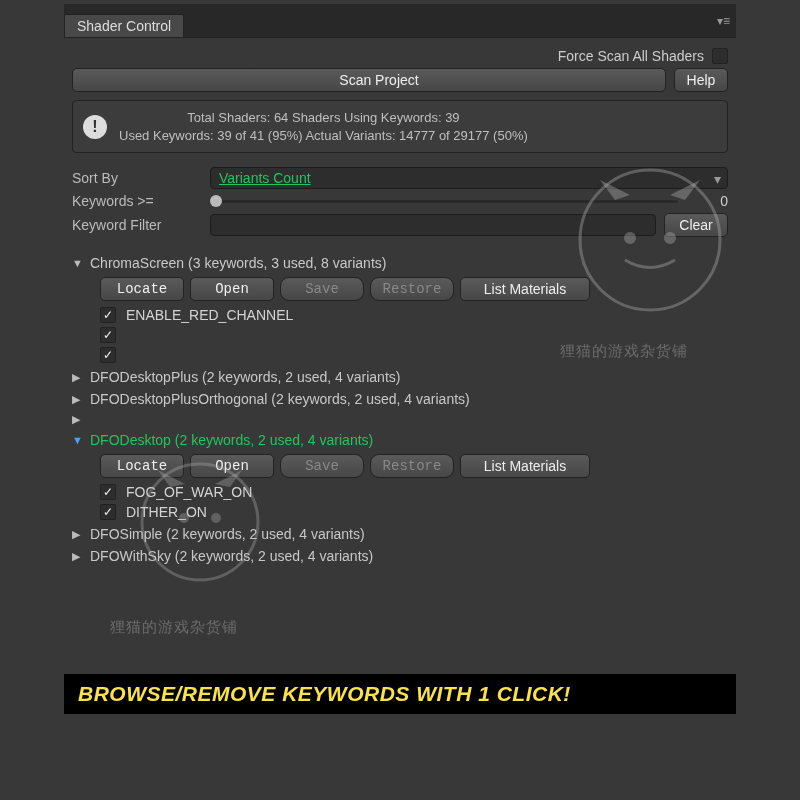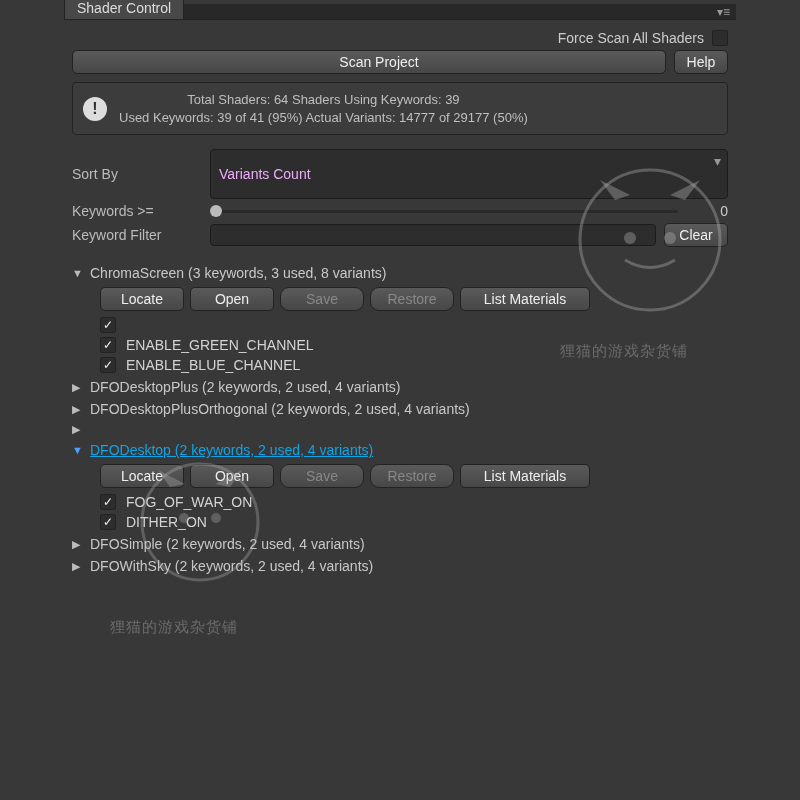--- a/index.html
+++ b/index.html
@@ -1,56 +1,56 @@
 <!DOCTYPE html>
 <html><head>
 <meta charset="utf-8">
 <style>
   *{box-sizing:border-box;margin:0;padding:0;font-family:"Lucida Grande",Arial,sans-serif;}
   body{background:#fff;}
   .frame{width:800px;height:800px;margin:0 auto;background:#383838;color:#ccc;font-size:14px;position:relative;overflow:hidden;}
   .window{position:absolute;left:64px;top:4px;right:64px;bottom:0;background:#383838;}
   
-  .tabbar{height:16px;display:flex;align-items:flex-end;background:#282828;border-bottom:1px solid #222;}
+  .tabbar{height:34px;display:flex;align-items:flex-end;background:#282828;border-bottom:1px solid #222;}
   .tab{background:#484848;padding:3px 12px;border:1px solid #222;border-bottom:none;border-radius:2px 2px 0 0;color:#ddd;font-size:14px;}
   .menu-icon{margin-left:auto;margin-right:6px;color:#999;font-size:12px;align-self:center;}
   
   .body{padding:6px 8px 0 8px;}
   .row{display:flex;align-items:center;gap:8px;margin:4px 0;}
   .spacer{flex:1;}
   
   .chk{width:16px;height:16px;background:#2d2d2d;border:1px solid #222;border-radius:2px;display:flex;align-items:center;justify-content:center;}
   .chk.checked::after{content:"✓";color:#eee;font-size:12px;line-height:1;}
   
   .btn{background:linear-gradient(#5a5a5a,#474747);border:1px solid #222;border-radius:5px;color:#eee;text-align:center;padding:3px 0;font-size:14px;cursor:pointer;}
   .btn.dis{color:#888;border-radius:9px;}
-  .btn.small{width:84px;flex:0 0 84px;}
+  .btn.small{width:84px;flex:0 0 84px;font-family:Liberation Mono, monospace;}
   .btn.med{width:130px;flex:0 0 130px;}
   .btn.wide{flex:1;padding-left:20px;}
   .btn.help{width:54px;flex:0 0 54px;}
   
   .infobox{border:1px solid #222;border-radius:4px;background:#3c3c3c;padding:8px 10px;display:flex;align-items:center;gap:12px;margin:8px 0 14px 0;}
   .infoicon{width:24px;height:24px;border-radius:50%;background:#ddd;color:#333;font-weight:bold;display:flex;align-items:center;justify-content:center;font-size:16px;}
   .infotext{font-size:13px;line-height:1.35;color:#bfbfbf;text-align:center;}
   
   .label{width:130px;color:#bbb;}
-  .select{flex:1;background:#2d2d2d;border:1px solid #1c1c1c;border-radius:4px;padding:16px 8px;color:#f0abfc;position:relative;}
+  .select{flex:1;background:#2d2d2d;border:1px solid #1c1c1c;border-radius:4px;padding:2px 8px;color:#22c55e;position:relative;text-decoration:underline;}
   .select::after{content:"▾";position:absolute;right:6px;top:3px;color:#999;}
   .slider{flex:1;position:relative;height:16px;}
   .track{position:absolute;left:0;right:50px;top:7px;height:3px;background:#2a2a2a;border-radius:2px;}
   .thumb{position:absolute;left:0;top:2px;width:12px;height:12px;border-radius:50%;background:#bcbcbc;}
   .sval{position:absolute;right:0;top:0;color:#ccc;}
   .input{flex:1;background:#2d2d2d;border:1px solid #1c1c1c;border-radius:4px;height:22px;}
   
   .tree{margin-top:18px;}
   .node{margin:6px 0;}
   .node-head{display:flex;align-items:center;gap:6px;cursor:pointer;}
   .arrow{width:12px;color:#bbb;font-size:11px;}
   .node-title{color:#c8c8c8;}
-  .node-title.hl{color:#0ea5e9;text-decoration:underline;}
+  .node-title.hl{color:#22c55e;}
   .arrow.hl{color:#4aa0ff;}
   .btnrow{display:flex;gap:6px;margin:6px 0 6px 28px;}
   .kwrow{display:flex;align-items:center;gap:10px;margin:4px 0 4px 28px;}
   .kwrow .lbl{color:#d4d4d4;}
   
   .promo{position:absolute;left:64px;right:64px;bottom:86px;background:#000;color:#f9e24a;font-weight:bold;font-style:italic;font-size:21px;padding:8px 14px;letter-spacing:0.5px;}
   
   .wm{position:absolute;color:rgba(190,190,190,0.35);pointer-events:none;}
   .wm svg{display:block;}
   .wmtxt{font-size:15px;color:rgba(200,200,200,0.35);letter-spacing:1px;margin-top:20px;}
@@ -113,28 +113,27 @@
             </div>
             <div class="btnrow">
               <div class="btn small">Locate</div>
               <div class="btn small">Open</div>
               <div class="btn small dis">Save</div>
               <div class="btn small dis">Restore</div>
               <div class="btn med">List Materials</div>
             </div>
             <div class="kwrow">
               <div class="chk checked"></div>
-            </div>
-            <div class="kwrow">
-              <div class="chk checked"></div>
-              <span class="lbl">ENABLE_GREEN_CHANNEL</span>
-            </div>
-            <div class="kwrow">
-              <div class="chk checked"></div>
-              <span class="lbl">ENABLE_BLUE_CHANNEL</span>
+              <span class="lbl">ENABLE_RED_CHANNEL</span>
+            </div>
+            <div class="kwrow">
+              <div class="chk checked"></div>
+            </div>
+            <div class="kwrow">
+              <div class="chk checked"></div>
             </div>
           </div>
           <div class="node">
             <div class="node-head">
               <span class="arrow">▶</span>
               <span class="node-title">DFODesktopPlus (2 keywords, 2 used, 4 variants)</span>
             </div>
           </div>
           <div class="node">
             <div class="node-head">
@@ -200,13 +199,14 @@
     <svg width="140" height="140">
       <circle cx="70" cy="70" r="58" fill="none" stroke="rgba(190,190,190,0.30)" stroke-width="3"></circle>
       <circle cx="54" cy="66" r="5" fill="rgba(190,190,190,0.30)"></circle>
       <circle cx="86" cy="66" r="5" fill="rgba(190,190,190,0.30)"></circle>
       <path d="M40 35 L28 18 L55 32 Z" fill="rgba(190,190,190,0.30)"></path>
       <path d="M100 35 L112 18 L85 32 Z" fill="rgba(190,190,190,0.30)"></path>
     </svg>
   </div>
   <div class="wm wmtxt" style="left:110px;top:598px;">狸猫的游戏杂货铺</div>
 
+  <div class="promo">BROWSE/REMOVE KEYWORDS WITH 1 CLICK!</div>
 </div>
 
 </body></html>

